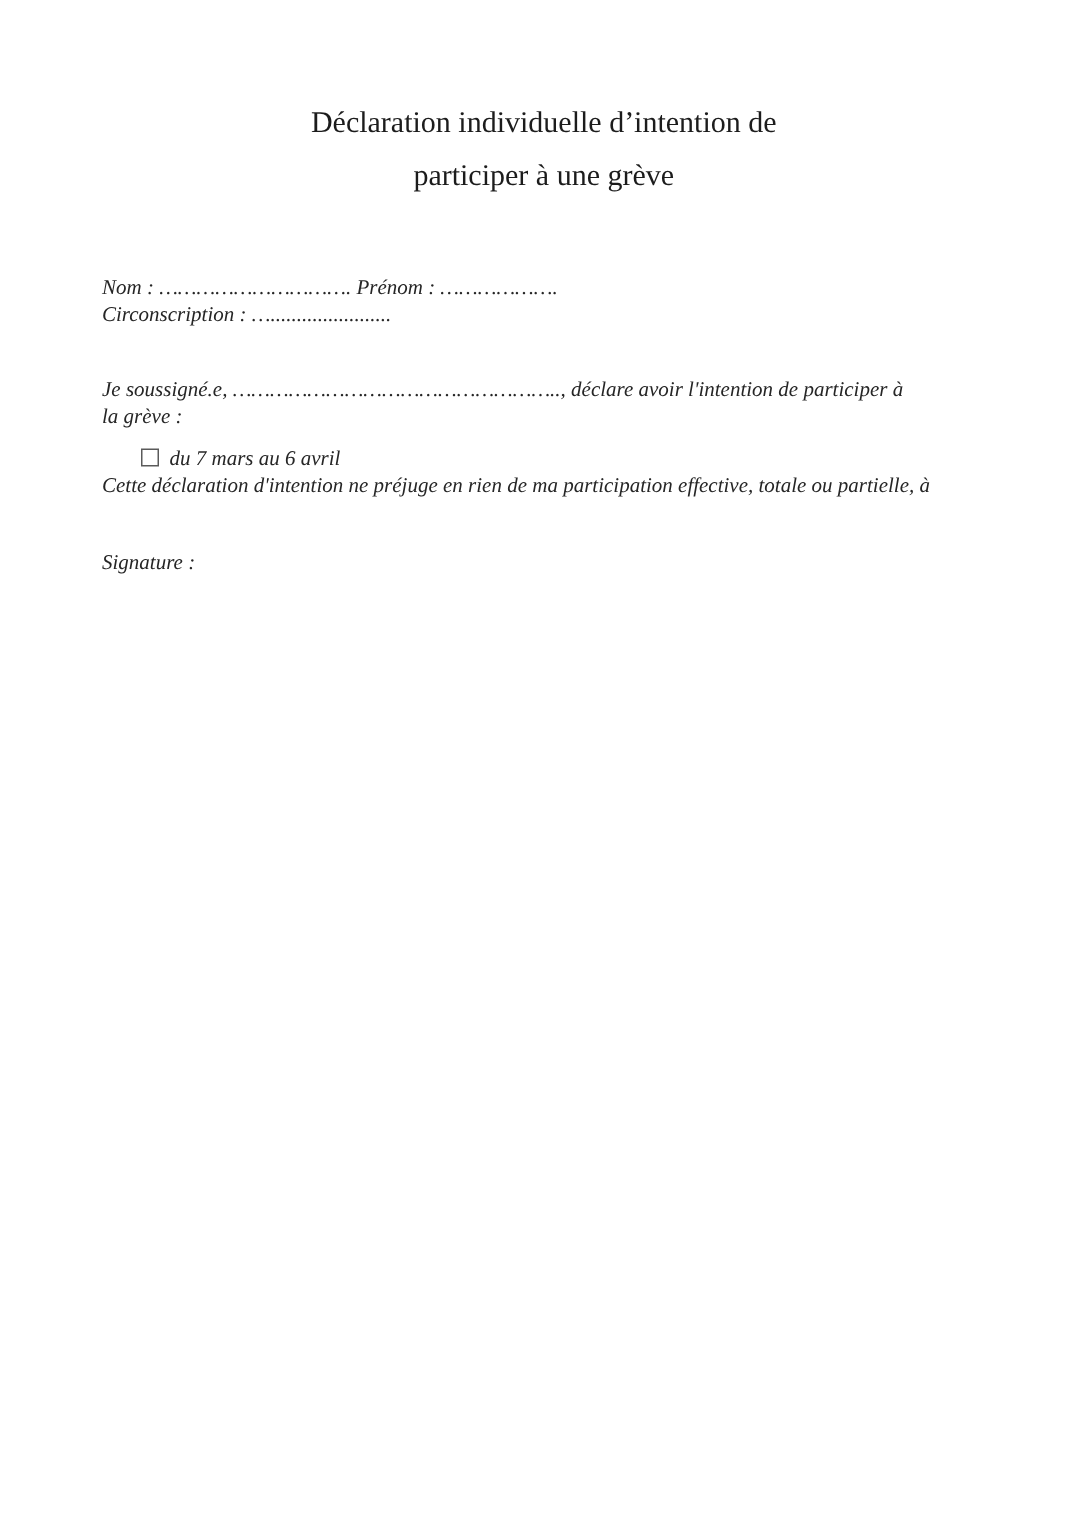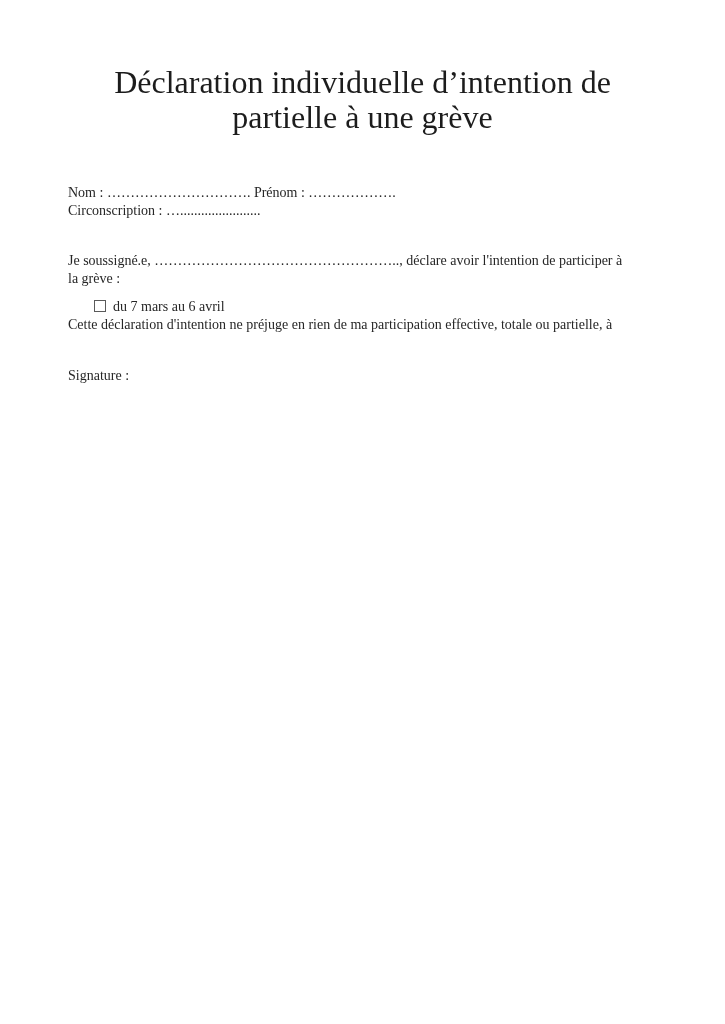--- a/index.html
+++ b/index.html
@@ -20,36 +20,37 @@
     background: #ffffff;
     overflow: hidden;
   }
   .doc-title {
     position: absolute;
     top: 65px;
     left: 0;
     width: 725px;
     margin: 0;
     text-align: center;
-    font-size: 32px;
+    font-size: 20px;
     line-height: 35px;
     font-weight: 400;
     color: #1c1c1c;
   }
   .doc-title .title-line {
     display: block;
   }
   .content {
     position: absolute;
     left: 68px;
     top: 184px;
     width: 620px;
     font-size: 14px;
     line-height: 18px;
     color: #262626;
+    font-style: italic;
   }
   .line {
     white-space: nowrap;
   }
   .block-declaration { margin-top: 32px; }
   .block-option      { margin-top: 10px; padding-left: 26px; }
   .block-notice      { }
   .block-signature   { margin-top: 33px; }
   .checkbox-box {
     display: inline-block;
@@ -61,21 +62,21 @@
     margin-right: 7px;
   }
 </style>
 </head>
 <body>
 
 <div class="page">
 
   <h1 class="doc-title">
     <span class="title-line">Déclaration individuelle d’intention de</span>
-    <span class="title-line">partielle à une grève</span>
+    <span class="title-line">participer à une grève</span>
   </h1>
 
   <div class="content">
 
     <div class="block block-identity">
       <div class="line">Nom : …………………………. Prénom : ……………….</div>
       <div class="line">Circonscription : ….......................</div>
     </div>
 
     <div class="block block-declaration">

